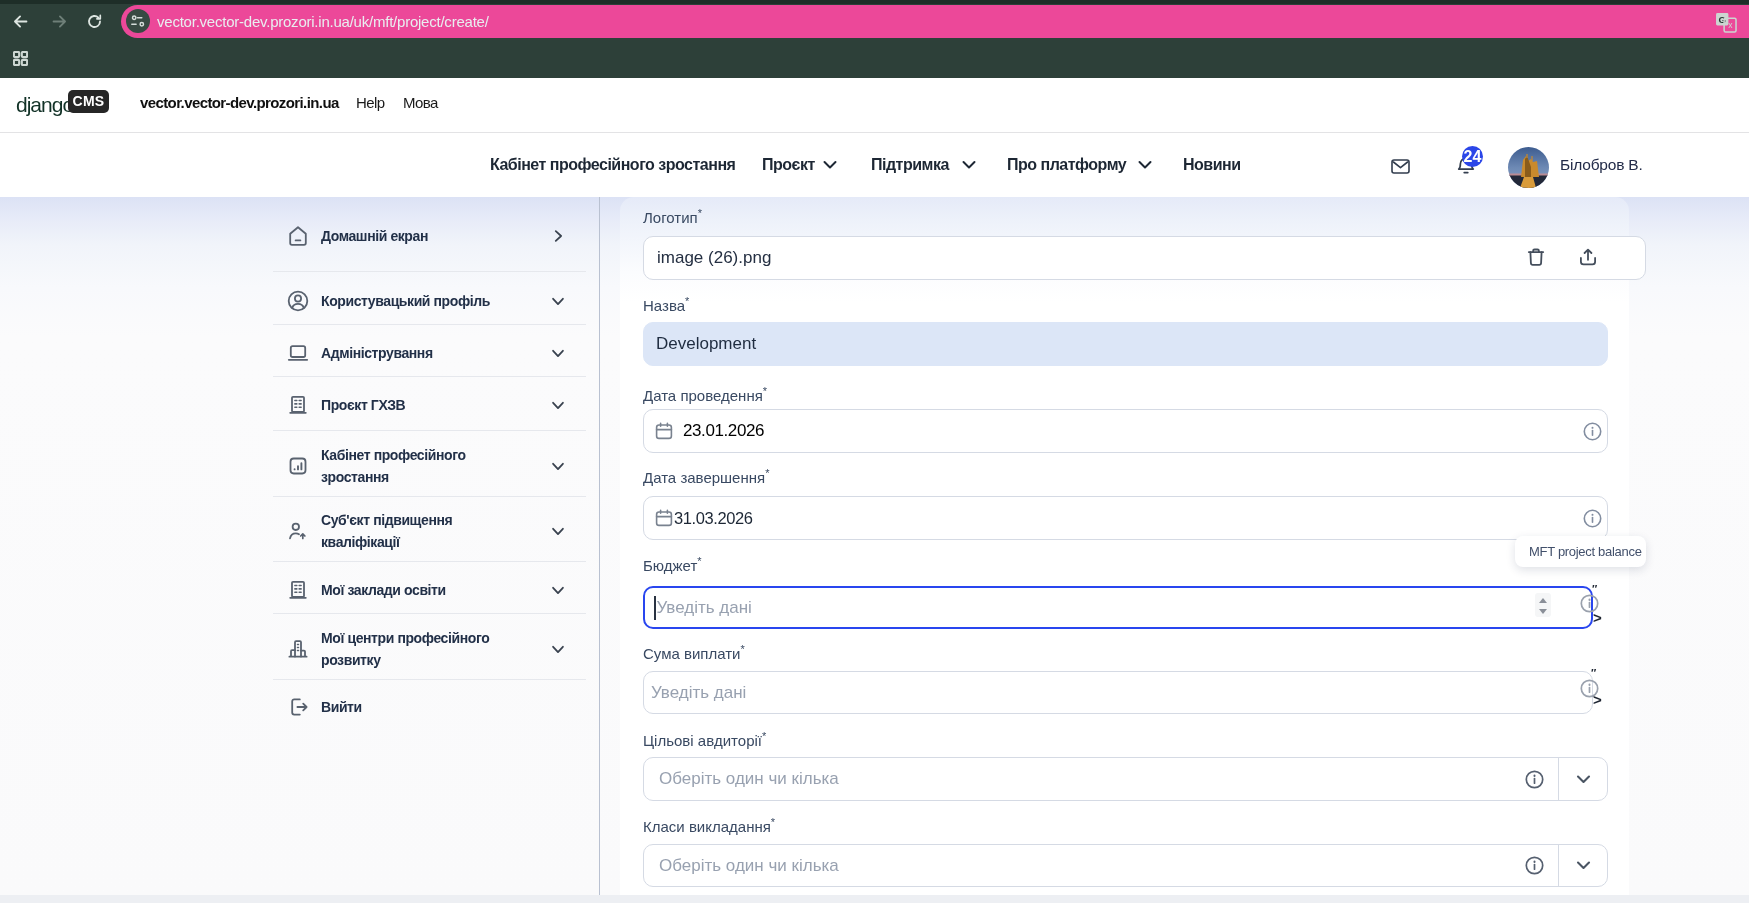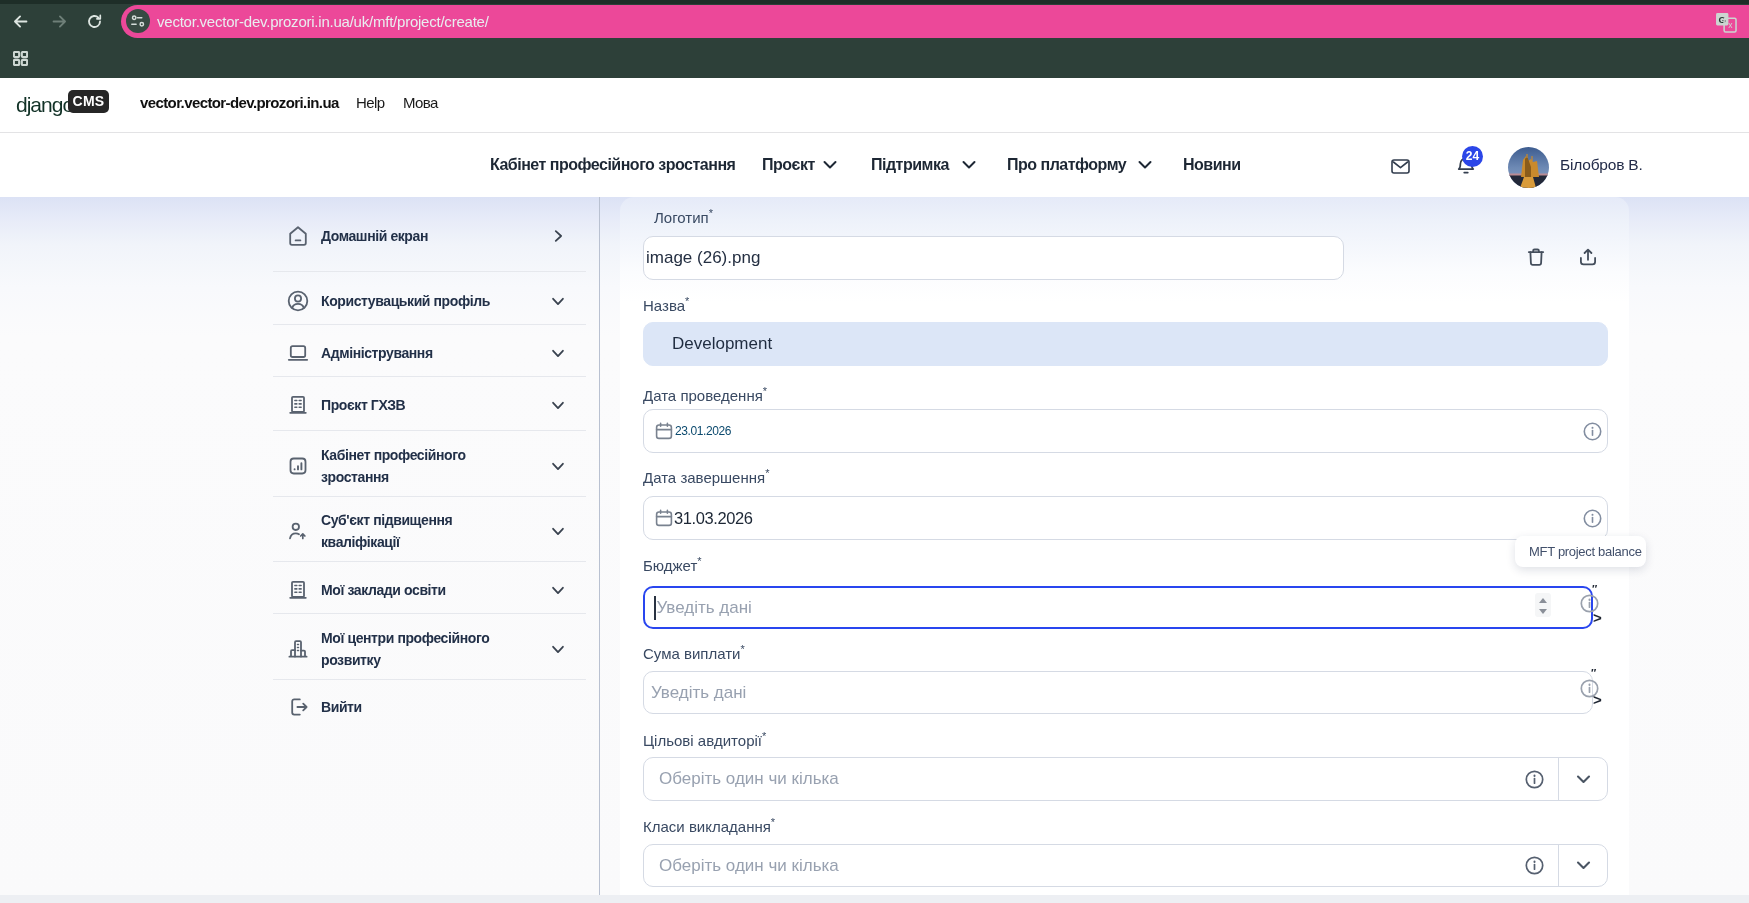--- a/index.html
+++ b/index.html
@@ -122,21 +122,21 @@
 
   <svg class="abs" style="left:1391px;top:26px" width="19" height="15" viewBox="0 0 19 15" fill="none" stroke="#323d4e" stroke-width="1.6" stroke-linecap="round" stroke-linejoin="round">
       <rect x="1" y="1" width="17" height="13" rx="2"></rect>
       <path d="m2.4 3 7.1 5.6L16.6 3"></path>
     </svg>
 
   <svg class="abs" style="left:1455px;top:23px" width="22" height="22" viewBox="0 0 22 22" fill="none" stroke="#323d4e" stroke-width="1.7" stroke-linecap="round" stroke-linejoin="round">
       <path d="M11 2.2a5.6 5.6 0 0 1 5.6 5.6c0 4 1.7 5.3 1.7 5.3H3.7s1.7-1.3 1.7-5.3A5.6 5.6 0 0 1 11 2.2Z"></path>
       <path d="M9.2 16.6h3.6"></path>
     </svg>
-  <div class="abs" style="left:1462px;top:13px;width:21px;height:21px;border-radius:50%;background:#2b46e8;color:#fff;font-size:12px;font-weight:700;text-align:center;line-height:21px;">24</div>
+  <div class="abs" style="left:1462px;top:13px;width:21px;height:21px;border-radius:50%;background:#2b46e8;color:#fff;font-size:16px;font-weight:700;text-align:center;line-height:21px;">24</div>
 
   <svg class="abs" style="left:1508px;top:14px" width="41" height="41" viewBox="0 0 41 41">
     <defs>
         <clipPath id="av">
           <circle cx="20.5" cy="20.5" r="20.5"></circle>
         </clipPath>
     <linearGradient id="sky" x1="0" y1="0" x2="0" y2="1">
           <stop offset="0" stop-color="#3d5c8f"></stop>
           <stop offset=".5" stop-color="#6d89b4"></stop>
           <stop offset="1" stop-color="#8da4c6"></stop>
@@ -263,45 +263,45 @@
     <div class="sitem" style="top:484px;height:52px;">
       <svg class="sico" viewBox="0 0 24 24" fill="none" stroke="#59626f" stroke-width="1.8" stroke-linecap="round" stroke-linejoin="round">
           <path d="M13.8 4.4H8.2a2 2 0 0 0-2 2v11.2a2 2 0 0 0 2 2h5.6"></path>
           <path d="M11.4 12h9.2M17.2 8.6l3.4 3.4-3.4 3.4"></path>
         </svg>
       <div class="stxt">Вийти</div>
     </div>
   </div>
   <div id="card">
 
-    <div class="lbl" style="left:34px;top:6px">Логотип<sup>*</sup></div>
-    <div class="inp" style="top:39px;width:701px;height:44px;padding-left:2px">image (26).png</div>
+    <div class="lbl" style="left:23px;top:6px">Логотип<sup>*</sup></div>
+    <div class="inp" style="top:39px;width:1003px;height:44px;padding-left:13px">image (26).png</div>
 
     <svg class="abs" style="left:906px;top:50px" width="20" height="20" viewBox="0 0 20 20" fill="none" stroke="#444e5c" stroke-width="1.8" stroke-linecap="round" stroke-linejoin="round">
         <path d="M2.8 5.1h14.4"></path>
         <path d="M7.1 5V3.9a1.4 1.4 0 0 1 1.4-1.4h3a1.4 1.4 0 0 1 1.4 1.4V5"></path>
         <path d="M4.4 5.1l.5 10.9a1.9 1.9 0 0 0 1.9 1.8h6.4a1.9 1.9 0 0 0 1.9-1.8l.5-10.9"></path>
       </svg>
 
     <svg class="abs" style="left:958px;top:50px" width="20" height="20" viewBox="0 0 20 20" fill="none" stroke="#444e5c" stroke-width="1.8" stroke-linecap="round" stroke-linejoin="round">
         <path d="M10 12.8V2.6M6.6 6 10 2.6 13.4 6"></path>
         <path d="M2.9 11v3.8a2.6 2.6 0 0 0 2.6 2.6h9a2.6 2.6 0 0 0 2.6-2.6V11"></path>
       </svg>
 
     <div class="lbl" style="left:23px;top:94px">Назва<sup>*</sup></div>
-    <div class="inp" style="top:125px;width:965px;height:44px;padding-left:28px;background:#dce6f7;border-color:#dce6f7;color:#1f2c40">Development</div>
+    <div class="inp" style="top:125px;width:965px;height:44px;padding-left:12px;background:#dce6f7;border-color:#dce6f7;color:#1f2c40">Development</div>
 
     <div class="lbl" style="left:23px;top:184px">Дата проведення<sup>*</sup></div>
     <div class="inp" style="top:212px;width:965px;height:44px;padding-left:10px">
       <svg width="20" height="20" viewBox="0 0 20 20" fill="none" stroke="#79828f" stroke-width="1.6" stroke-linecap="round" stroke-linejoin="round">
           <rect x="2.6" y="4" width="14.8" height="13.4" rx="2.4"></rect>
           <path d="M2.6 8.6h14.8"></path>
           <path d="M6.6 2.2v3M13.4 2.2v3"></path>
         </svg>
-      <span style="margin-left:1px;font-size:12px;letter-spacing:-0.4px;color:#0c4a6e">23.01.2026</span>
+      <span style="margin-left:9px;font-size:17px;letter-spacing:-0.4px;color:#000000">23.01.2026</span>
     </div>
     <svg class="abs" style="left:963px;top:225px" width="19" height="19" viewBox="0 0 19 19" fill="none" stroke="#828da0" stroke-width="1.6" stroke-linecap="round">
         <circle cx="9.5" cy="9.5" r="8.2"></circle>
         <path d="M9.5 8.6v4.6"></path>
         <path d="M9.5 5.6v.3" stroke-width="1.9"></path>
       </svg>
 
     <div class="lbl" style="left:23px;top:266px">Дата завершення<sup>*</sup></div>
     <div class="inp" style="top:299px;width:965px;height:44px;padding-left:10px">
       <svg width="20" height="20" viewBox="0 0 20 20" fill="none" stroke="#79828f" stroke-width="1.6" stroke-linecap="round" stroke-linejoin="round">

